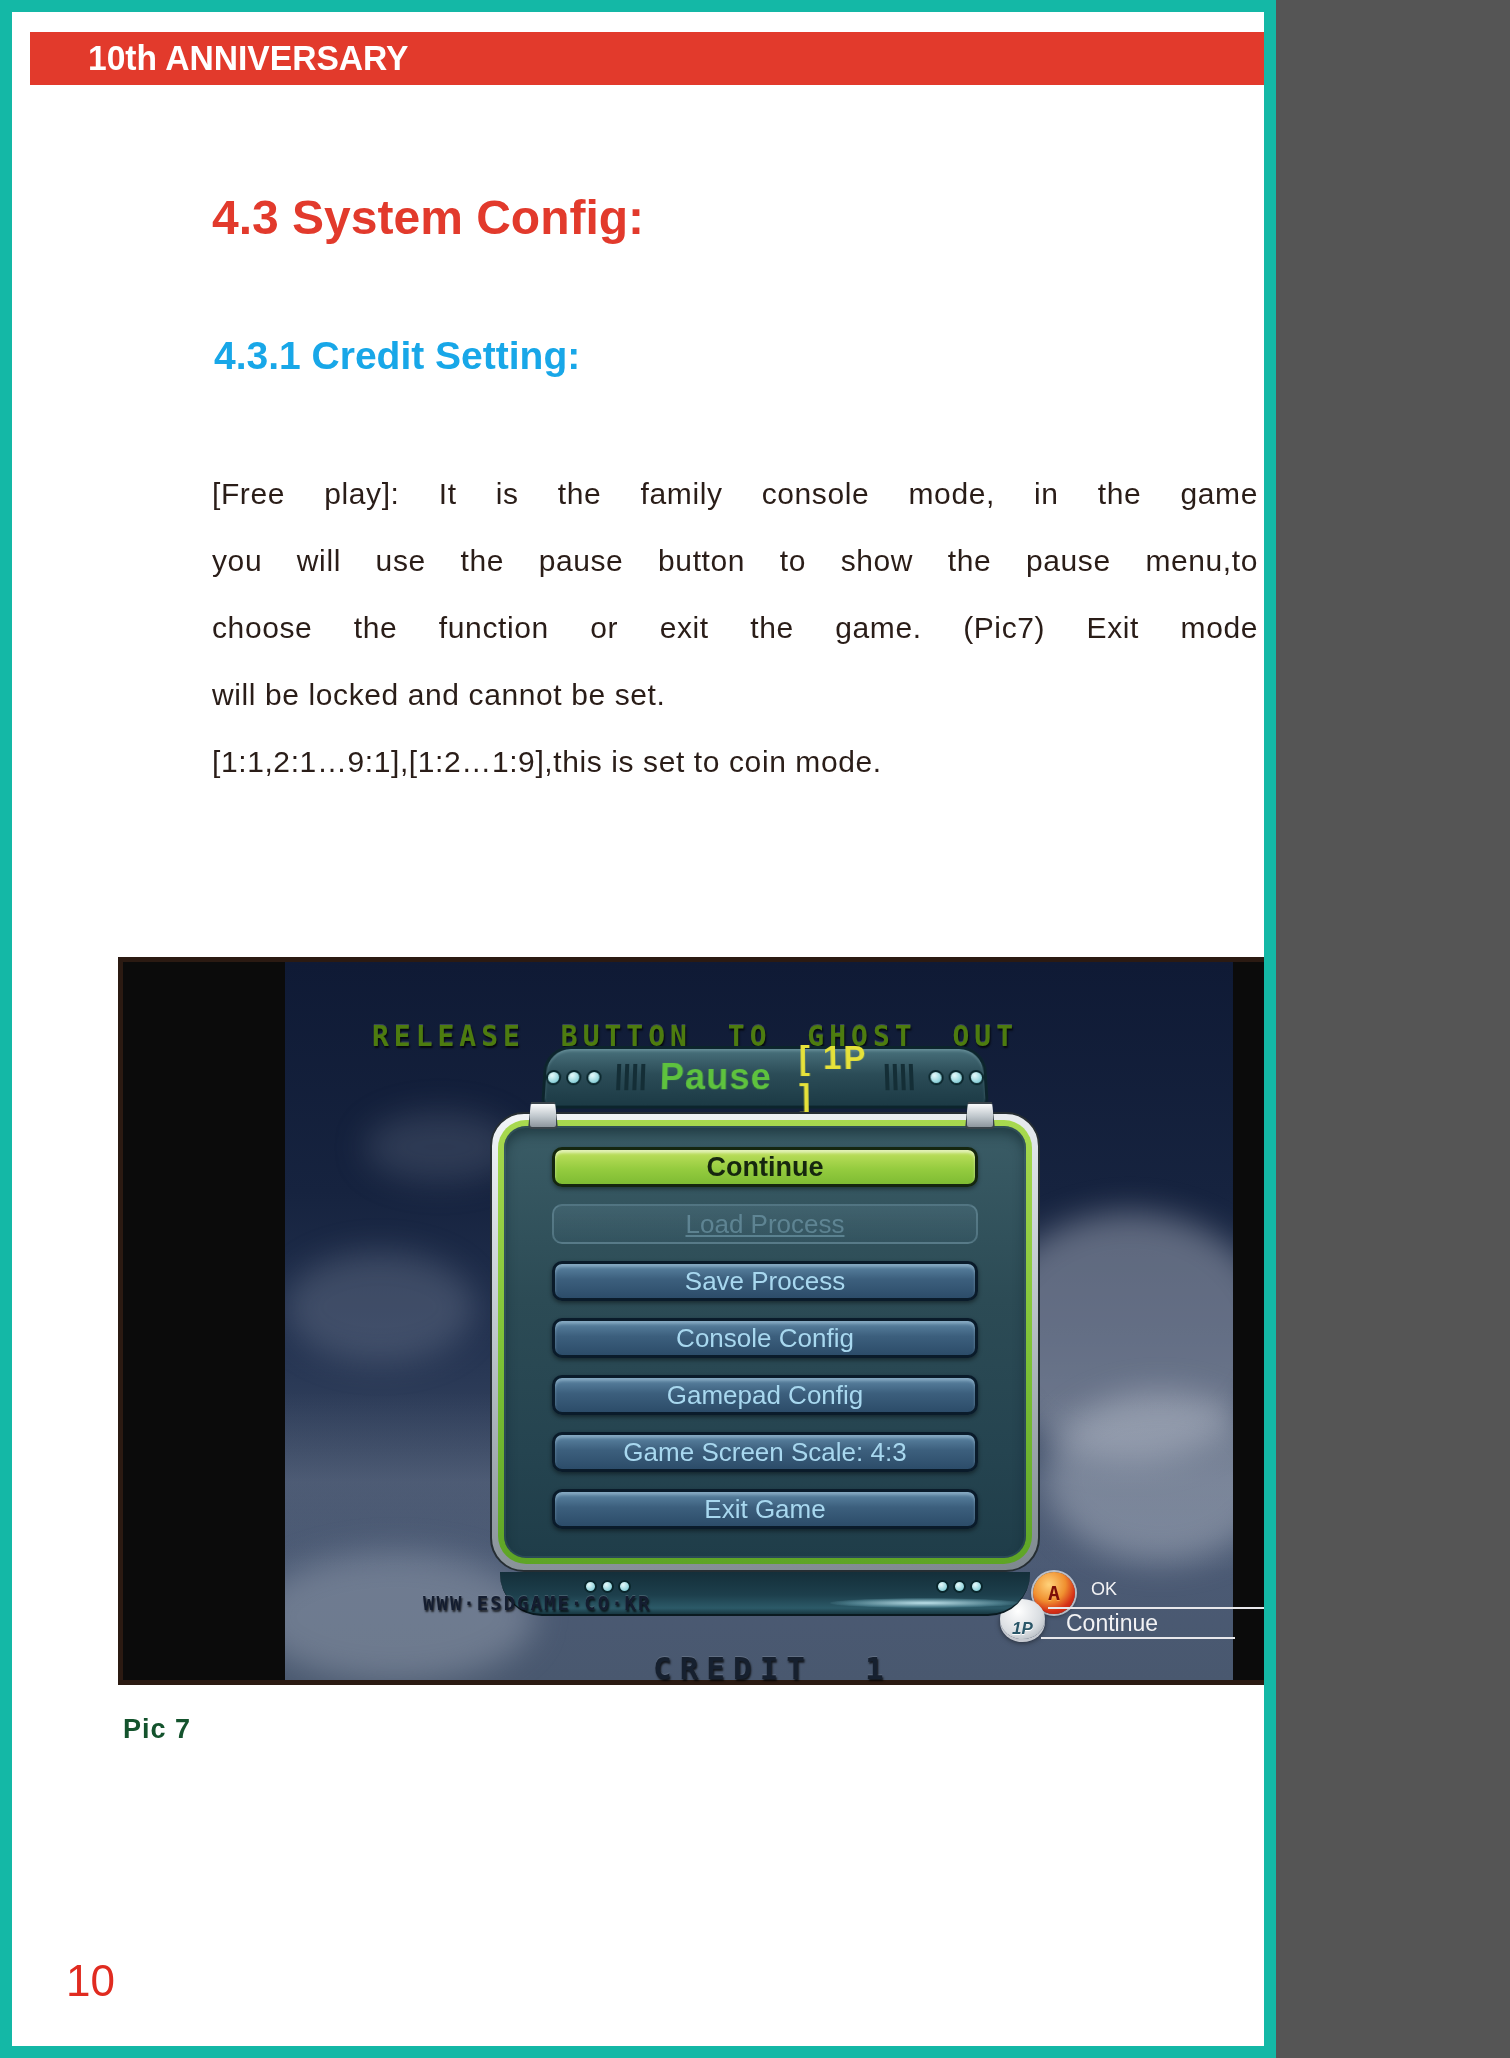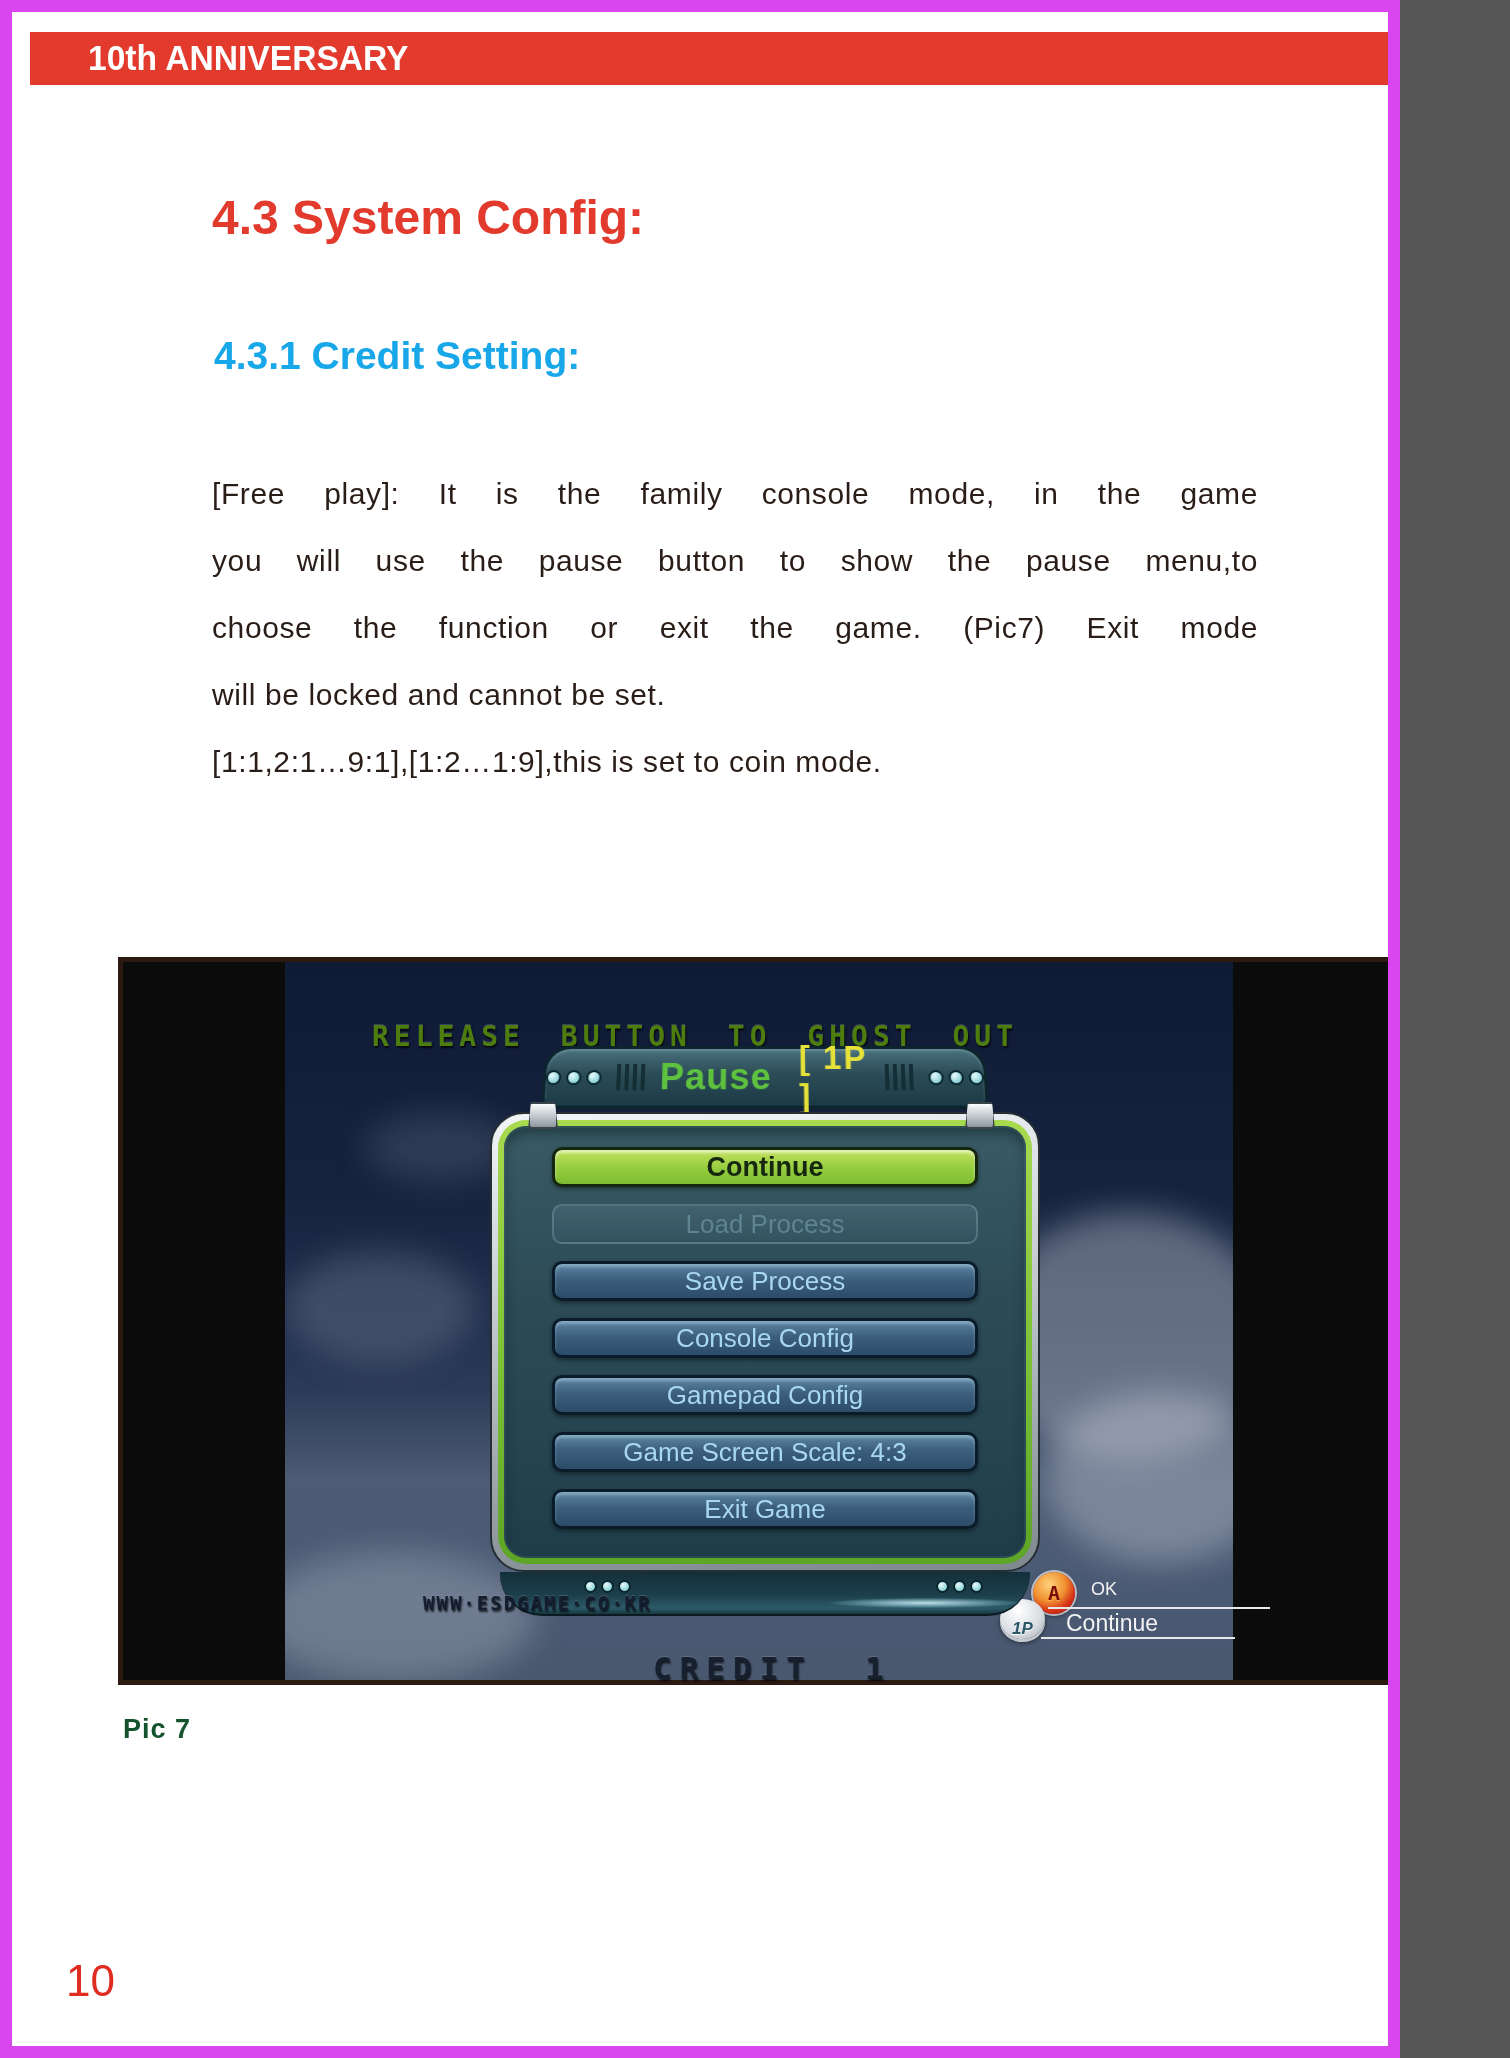--- a/index.html
+++ b/index.html
@@ -1,17 +1,17 @@
 <!DOCTYPE html>
 <html><head>
 <meta charset="utf-8">
 <style>
   html,body{margin:0;padding:0;background:#555;}
-  .page{position:relative;width:1400px;height:2058px;background:#ffffff;
-        border:12px solid #d946ef;box-sizing:border-box;overflow:hidden;
+  .page{position:relative;width:1276px;height:2058px;background:#ffffff;
+        border:12px solid #14b8a6;box-sizing:border-box;overflow:hidden;
         font-family:"Liberation Sans",sans-serif;}
   
   .banner{position:absolute;left:18px;top:20px;width:1436px;height:53px;background:#e23a2c;
           clip-path:polygon(0 0,100% 0,calc(100% - 52px) 100%,0 100%);}
   .banner span{position:absolute;left:58px;top:6px;color:#ffffff;font-size:35px;font-weight:bold;
           letter-spacing:0px;transform:scaleX(.96);transform-origin:left;}
   
   .h1{position:absolute;left:200px;top:178px;color:#e23a2c;font-size:48px;font-weight:bold;}
   .h2{position:absolute;left:202px;top:322px;color:#18a7e8;font-size:39px;font-weight:bold;}
   
@@ -69,21 +69,21 @@
   .pbody{width:100%;height:100%;box-sizing:border-box;border-radius:22px;
          background:linear-gradient(180deg,#3a5c66,#2c4b55 40%,#254450 75%,#1f3d49);
          box-shadow:inset 0 0 0 2px rgba(120,170,180,.14), inset 0 8px 12px rgba(10,30,36,.5);
          display:flex;flex-direction:column;align-items:center;padding-top:21px;gap:17px;}
   .btn{width:426px;height:40px;box-sizing:border-box;border-radius:10px;
        display:flex;align-items:center;justify-content:center;font-size:26px;}
   .btn.selected{background:linear-gradient(180deg,#c2e15f,#95cc3f 55%,#7fbc33);
        border:3px solid #15260f;color:#16270f;font-weight:bold;font-size:27px;
        box-shadow:inset 0 3px 3px rgba(255,255,255,.55),0 2px 4px rgba(0,0,0,.4);}
   .btn.disabled{background:linear-gradient(180deg,rgba(95,130,145,.30),rgba(60,95,110,.22));
-       border:2px solid rgba(150,190,205,.30);color:rgba(145,190,210,.42);}
+       border:2px solid rgba(150,190,205,.30);color:rgba(145,190,210,.42);text-decoration:underline;}
   .btn.normal{background:linear-gradient(180deg,#5d86a4 0%,#3c5f7d 45%,#2c4c69 100%);
        border:3px solid #0a1b2a;color:#a8d8ef;
        box-shadow:inset 0 3px 3px rgba(210,235,250,.35),0 2px 4px rgba(0,0,0,.45);}
   
   .ftab{position:absolute;top:598px;width:64px;height:18px;z-index:2;background:#102b34;
         clip-path:polygon(6% 0,94% 0,100% 100%,0 100%);
         box-shadow:inset 0 0 0 20px rgba(0,0,0,0);}
   .ftab:after{content:"";position:absolute;inset:2px 6px;
         background:repeating-linear-gradient(90deg,#1d414d 0 4px,#0c2229 4px 8px);}
   .ftabL{left:400px;} .ftabR{left:806px;}

